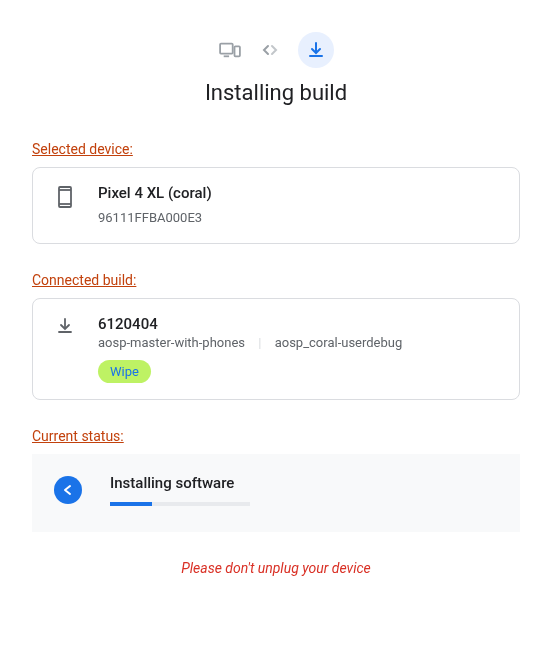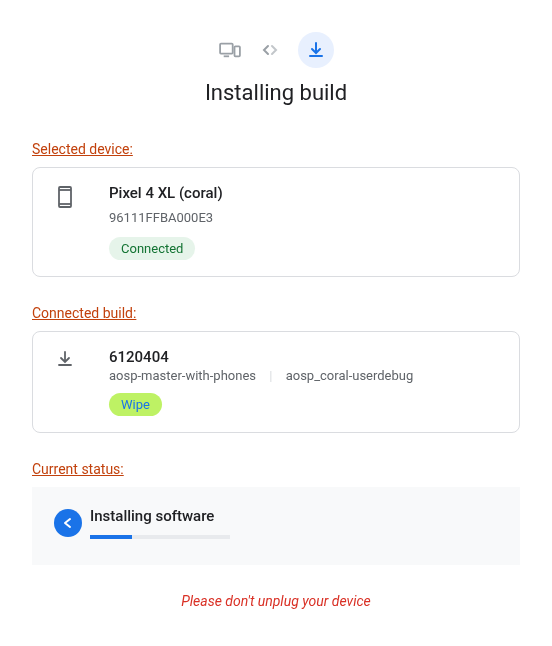--- a/index.html
+++ b/index.html
@@ -54,21 +54,21 @@
       margin-bottom: 10px;
       text-decoration: underline;
     }
     .card {
       border: 1px solid #dadce0;
       border-radius: 8px;
       padding: 16px 20px;
       margin-bottom: 28px;
       display: flex;
       align-items: flex-start;
-      gap: 32px;
+      gap: 21px;
     }
     .card-icon {
       color: #5f6368;
       margin-top: 2px;
       flex-shrink: 0;
       width: 24px;
       display: flex;
       justify-content: center;
     }
     .card-body {
@@ -107,21 +107,21 @@
     }
     .badge-wipe {
       background: #bef264;
       color: #1a73e8;
     }
     .status-card {
       background: #f8f9fa;
       padding: 20px 22px 26px;
       display: flex;
       align-items: center;
-      gap: 8px;
+      gap: 28px;
       margin-bottom: 28px;
     }
     .status-icon-circle {
       width: 28px;
       height: 28px;
       background: #1a73e8;
       border-radius: 50%;
       display: flex;
       align-items: center;
       justify-content: center;
@@ -189,21 +189,20 @@
   <div class="card-icon">
     <svg width="14" height="22" viewBox="0 0 14 22" fill="none" stroke="currentColor" stroke-width="1.8">
       <rect x="1" y="1" width="12" height="20" rx="1"></rect>
       <line x1="1" y1="4" x2="13" y2="4"></line>
       <line x1="1" y1="18" x2="13" y2="18"></line>
     </svg>
   </div>
   <div class="card-body">
     <div class="card-title">Pixel 4 XL (coral)</div>
     <div class="card-sub">96111FFBA000E3</div>
-    <span class="badge badge-connected">Connected</span>
   </div>
 </div>
 
 <div class="section-label">Connected build:</div>
 <div class="card">
   <div class="card-icon">
     <svg width="18" height="18" viewBox="0 0 18 18" fill="none" stroke="currentColor" stroke-width="1.8" stroke-linecap="round">
       <path d="M9 2 L9 11"></path>
       <path d="M5 8 L9 12 L13 8"></path>
       <path d="M3 15 L15 15"></path>

